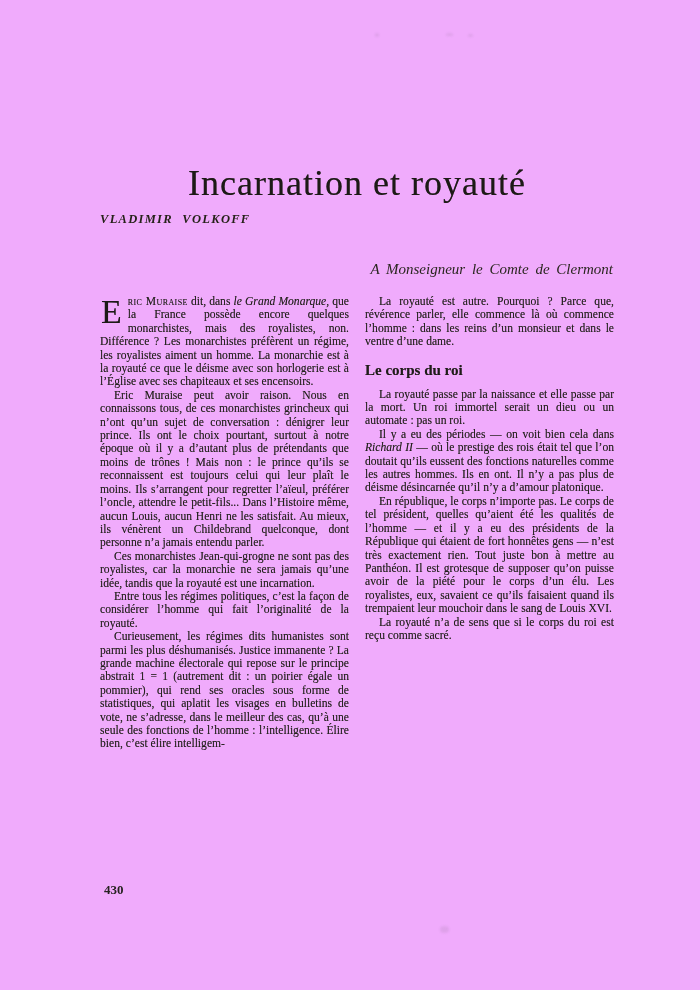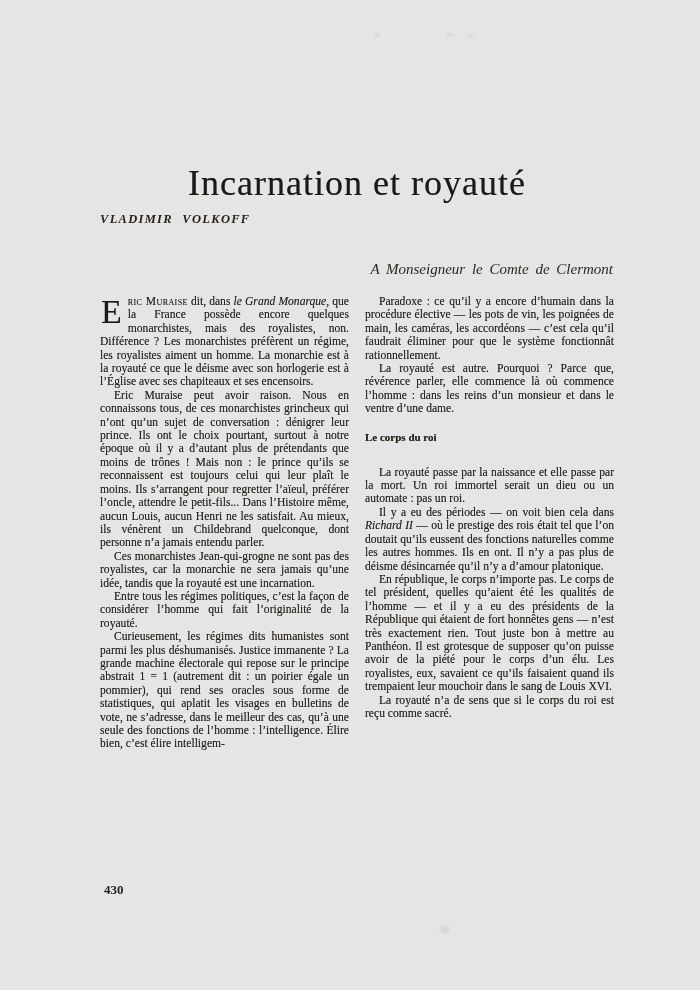--- a/index.html
+++ b/index.html
@@ -4,21 +4,21 @@
 <style>
   html, body {
     margin: 0;
     padding: 0;
     background: #fdfdfc;
   }
   .page {
     position: relative;
     width: 700px;
     height: 990px;
-    background: #e5e5e5;
+    background: #f0abfc;
     overflow: hidden;
     font-family: "Liberation Serif", "DejaVu Serif", serif;
     color: #24211d;
   }
   .page-title {
     position: absolute;
     top: 138px;
     left: 100px;
     width: 514px;
     text-align: center;
@@ -82,22 +82,22 @@
     font-size: 34px;
     line-height: 30px;
     height: 37px;
     padding: 2px 6px 0 1px;
     font-weight: 400;
     color: #1d1a16;
   }
   .sc { font-variant: small-caps; letter-spacing: 0.4px; }
   .i  { font-style: italic; }
   h2.section-heading {
-    margin: 13px 0 20px 0;
-    font-size: 11px;
+    margin: 13px 0 9px 0;
+    font-size: 15px;
     font-weight: bold;
     line-height: 17px;
     text-align: left;
     text-indent: 0;
     color: #1f1c18;
   }
   .page-number {
     position: absolute;
     top: 882px;
     left: 104px;
@@ -131,21 +131,20 @@
 
   <div class="text-columns">
     <div class="col">
         <p class="para"><span class="dropcap">E</span><span class="sc">ric Muraise</span><span> dit, dans </span><span class="i">le Grand Monarque</span><span>, que la France possède encore quelques monarchistes, mais des royalistes, non. Différence&nbsp;? Les monarchistes préfèrent un régime, les royalistes aiment un homme. La monarchie est à la royauté ce que le déisme avec son horlogerie est à l’Église avec ses chapiteaux et ses encensoirs.</span></p>
         <p class="para indent"><span>Eric Muraise peut avoir raison. Nous en connaissons tous, de ces monarchistes grincheux qui n’ont qu’un sujet de conversation&nbsp;: dénigrer leur prince. Ils ont le choix pourtant, surtout à notre époque où il y a d’autant plus de prétendants que moins de trônes&nbsp;! Mais non&nbsp;: le prince qu’ils se reconnaissent est toujours celui qui leur plaît le moins. Ils s’arrangent pour regretter l’aïeul, préférer l’oncle, attendre le petit-fils... Dans l’Histoire même, aucun Louis, aucun Henri ne les satisfait. Au mieux, ils vénèrent un Childebrand quelconque, dont personne n’a jamais entendu parler.</span></p>
         <p class="para indent"><span>Ces monarchistes Jean-qui-grogne ne sont pas des royalistes, car la monarchie ne sera jamais qu’une idée, tandis que la royauté est une incarnation.</span></p>
         <p class="para indent"><span>Entre tous les régimes politiques, c’est la façon de considérer l’homme qui fait l’originalité de la royauté.</span></p>
         <p class="para indent"><span>Curieusement, les régimes dits humanistes sont parmi les plus déshumanisés. Justice immanente&nbsp;? La grande machine électorale qui repose sur le principe abstrait 1 = 1 (autrement dit&nbsp;: un poirier égale un pommier), qui rend ses oracles sous forme de statistiques, qui aplatit les visages en bulletins de vote, ne s’adresse, dans le meilleur des cas, qu’à une seule des fonctions de l’homme&nbsp;: l’intelligence. Élire bien, c’est élire intelligem-</span></p>
       </div>
     <div class="col">
-        <p class="para indent"><span>Paradoxe&nbsp;: ce qu’il y a encore d’humain dans la procédure élective — les pots de vin, les poignées de main, les caméras, les accordéons — c’est cela qu’il faudrait éliminer pour que le système fonctionnât rationnellement.</span></p>
         <p class="para indent"><span>La royauté est autre. Pourquoi&nbsp;? Parce que, révérence parler, elle commence là où commence l’homme&nbsp;: dans les reins d’un monsieur et dans le ventre d’une dame.</span></p>
         <h2 class="section-heading">Le corps du roi</h2>
         <p class="para indent"><span>La royauté passe par la naissance et elle passe par la mort. Un roi immortel serait un dieu ou un automate&nbsp;: pas un roi.</span></p>
         <p class="para indent"><span>Il y a eu des périodes — on voit bien cela dans </span><span class="i">Richard II</span><span> — où le prestige des rois était tel que l’on doutait qu’ils eussent des fonctions naturelles comme les autres hommes. Ils en ont. Il n’y a pas plus de déisme désincarnée qu’il n’y a d’amour platonique.</span></p>
         <p class="para indent"><span>En république, le corps n’importe pas. Le corps de tel président, quelles qu’aient été les qualités de l’homme — et il y a eu des présidents de la République qui étaient de fort honnêtes gens — n’est très exactement rien. Tout juste bon à mettre au Panthéon. Il est grotesque de supposer qu’on puisse avoir de la piété pour le corps d’un élu. Les royalistes, eux, savaient ce qu’ils faisaient quand ils trempaient leur mouchoir dans le sang de Louis XVI.</span></p>
         <p class="para indent"><span>La royauté n’a de sens que si le corps du roi est reçu comme sacré.</span></p>
       </div>
   </div>
 
   <div class="page-number">430</div>

